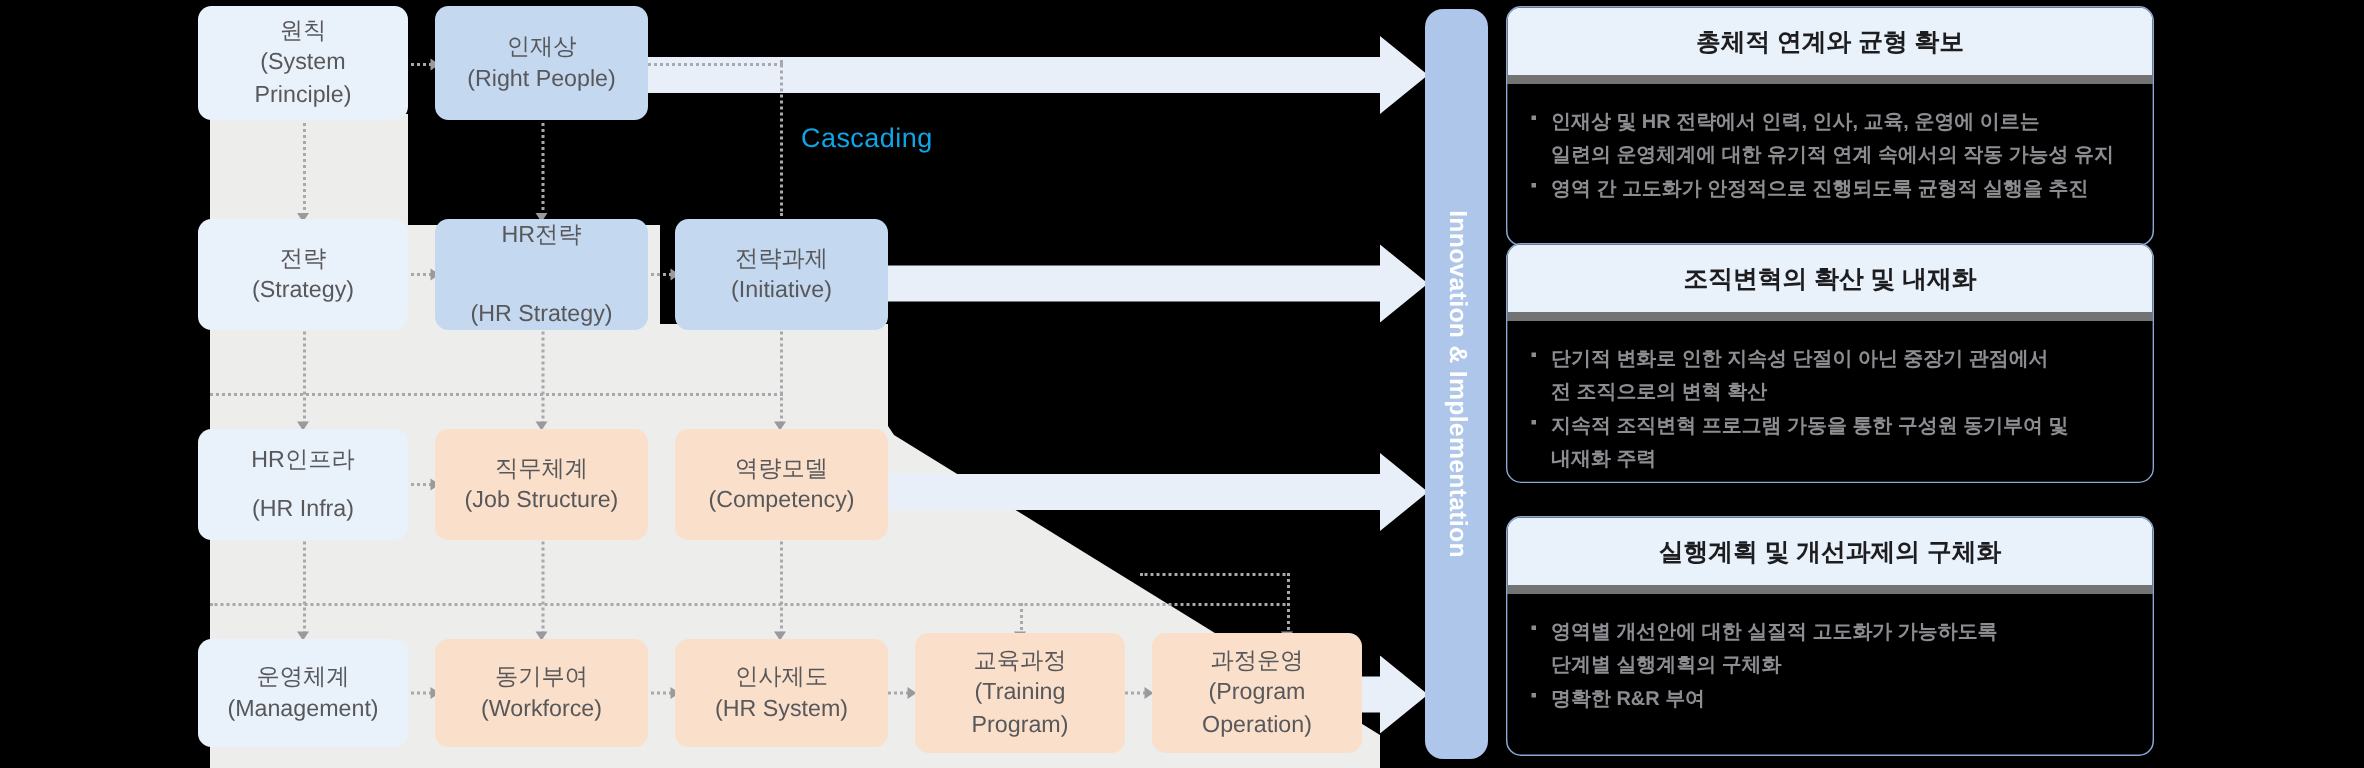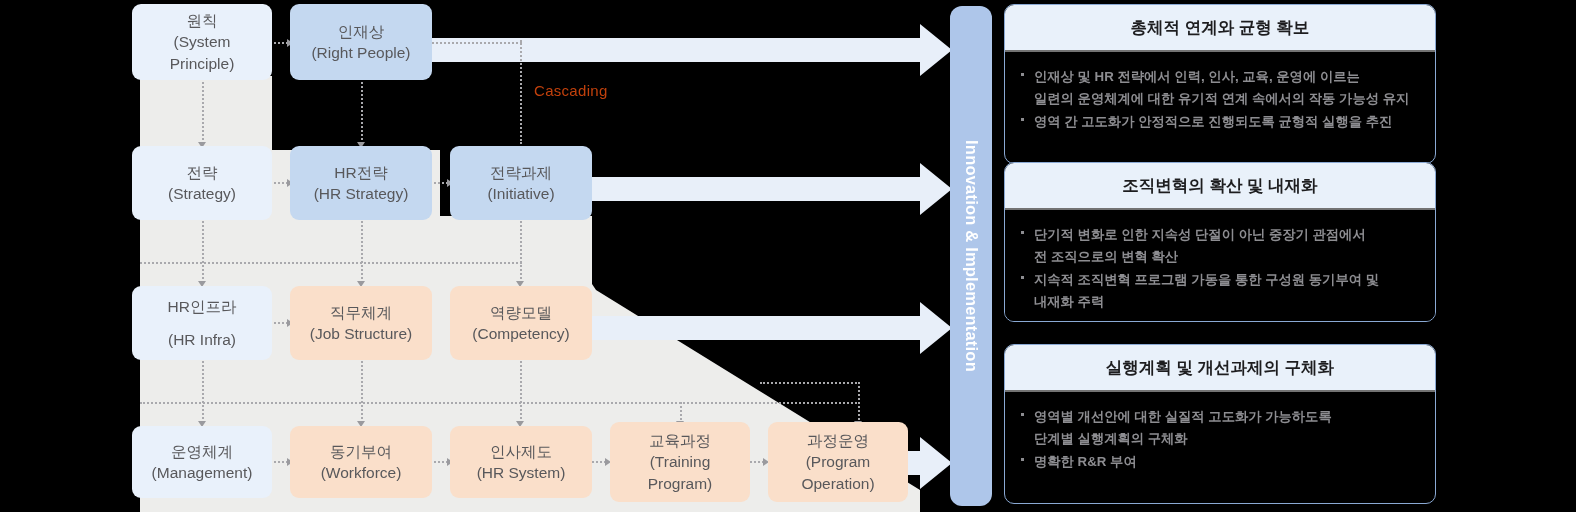--- a/index.html
+++ b/index.html
@@ -39,21 +39,21 @@
   .arrowhead-r{position:absolute;width:0;height:0;
     border-top:4px solid transparent;border-bottom:4px solid transparent;
     border-left:6px solid #9a9a9e;}
   .arrowhead-d{position:absolute;width:0;height:0;
     border-left:4px solid transparent;border-right:4px solid transparent;
     border-top:6px solid #9a9a9e;}
 
   
   #cascading-label{
     position:absolute;left:534px;top:82px;
-    color:#c2410c;font-size:15px;letter-spacing:.3px;
+    color:#0ea5e9;font-size:18px;letter-spacing:.3px;
   }
 
   
   #vband{
     position:absolute;left:950px;top:6px;width:42px;height:500px;
     background:#aec6ea;border-radius:12px;
   }
   #vband .vtext{
     position:absolute;left:50%;top:50%;
     transform:translate(-50%,-50%) rotate(90deg);
@@ -66,21 +66,21 @@
   .panel{
     position:absolute;left:1004px;width:432px;
     border:1px solid #8aa9d4;border-radius:10px;
     background:#000;overflow:hidden;box-sizing:border-box;
   }
   .panel .phead{
     background:#e9f1fa;color:#1d1d1f;
     font-size:16.5px;font-weight:700;
     text-align:center;
     padding:12px 8px 11px 8px;
-    border-bottom:2px solid #737373;
+    border-bottom:6px solid #737373;
   }
   .panel .pbody{
     background:#000;padding:14px 16px 14px 14px;
   }
   .panel ul{margin:0;padding:0;list-style:none;}
   .panel li{
     position:relative;padding-left:15px;
     color:#8d8d91;font-size:13.3px;line-height:1.62;
     margin-bottom:2px;font-weight:600;
   }
@@ -175,21 +175,21 @@
   </div>
   <div class="node blue-mid" style="left:290px;top:4px;width:142px;height:76px;">
     <span class="ln">인재상</span>
     <span class="ln">(Right People)</span>
   </div>
 
   <div class="node blue-light" style="left:132px;top:146px;width:140px;height:74px;">
     <span class="ln">전략</span>
     <span class="ln">(Strategy)</span>
   </div>
-  <div class="node blue-mid" style="left:290px;top:146px;width:142px;height:74px;">
+  <div class="node blue-mid" style="left:290px;top:146px;width:142px;height:74px;justify-content:space-between;">
     <span class="ln">HR전략</span>
     <span class="ln">(HR Strategy)</span>
   </div>
   <div class="node blue-mid" style="left:450px;top:146px;width:142px;height:74px;">
     <span class="ln">전략과제</span>
     <span class="ln">(Initiative)</span>
   </div>
 
   <div class="node blue-light" style="left:132px;top:286px;width:140px;height:74px;gap:12px;">
     <span class="ln">HR인프라</span>

